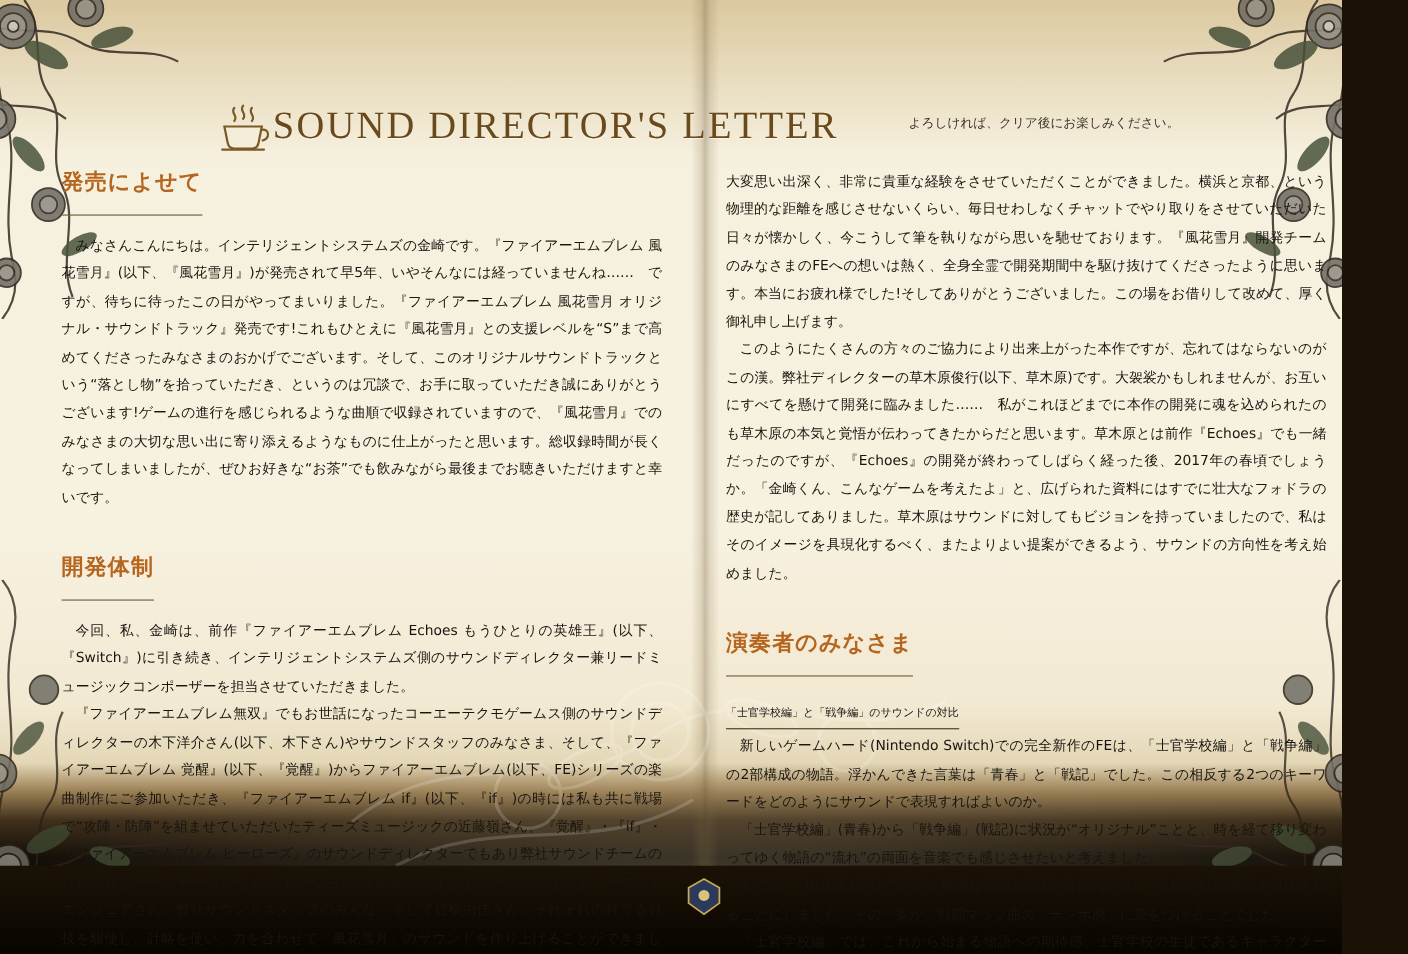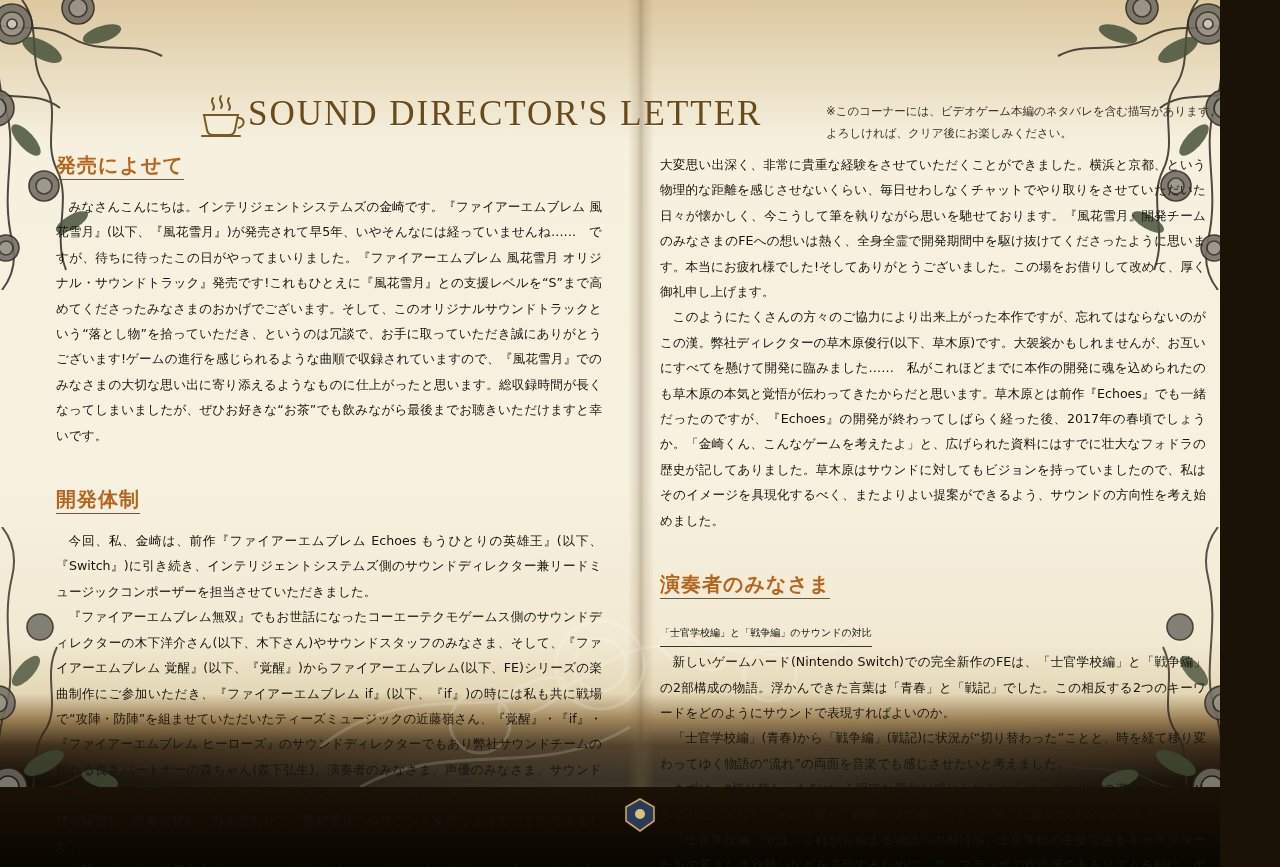--- a/index.html
+++ b/index.html
@@ -135,21 +135,21 @@
   .col-left  { left: 56px; }
   .col-right { left: 660px; }
 
   .sec-head {
     font-family: Liberation Mono, monospace;
     font-size: 20px;
     font-weight: bold;
     color: #b5651d;
     letter-spacing: 1px;
     margin: 0 0 4px 0;
-    padding-bottom: 0;
+    padding-bottom: 16px;
     border-bottom: 1.5px solid #6d5a3a;
     display: inline-block;
   }
   .sec-head-wrap { margin-bottom: 10px; }
   .sec-head-wrap.spaced { margin-top: 38px; }
 
   p.body {
     margin: 0 0 0 0;
     font-family: "DejaVu Sans", "Liberation Sans", sans-serif;
     font-size: 12.6px;
@@ -306,21 +306,20 @@
         <path d="M17,6 C13,11 21,13 17,18"></path>
         <path d="M25,4 C21,9 29,11 25,16"></path>
         <path d="M33,6 C29,11 37,13 33,18"></path>
       </g>
       <path d="M8,23 L42,23 L39,38 C38.4,41 36,43 33,43 L17,43 C14,43 11.6,41 11,38 Z" fill="#f4edda" stroke="#7a5a25" stroke-width="2"></path>
       <path d="M42,26 C49,25 50,34 42,36" fill="none" stroke="#7a5a25" stroke-width="2"></path>
       <path d="M6,44 L44,44" stroke="#7a5a25" stroke-width="2" stroke-linecap="round"></path>
     </svg>
     <div class="title">SOUND DIRECTOR'S LETTER</div>
     <div class="notice">
-      <div>※このコーナーには、ビデオゲーム本編のネタバレを含む描写があります。</div>
       <div>よろしければ、クリア後にお楽しみください。</div>
     </div>
   </div>
 
   <div class="col col-left">
 
     <div class="sec-head-wrap">
       <div class="sec-head">発売によせて</div>
     </div>
     <p class="body indent">みなさんこんにちは。インテリジェントシステムズの金崎です。『ファイアーエムブレム 風花雪月』(以下、『風花雪月』)が発売されて早5年、いやそんなには経っていませんね……　ですが、待ちに待ったこの日がやってまいりました。『ファイアーエムブレム 風花雪月 オリジナル・サウンドトラック』発売です!これもひとえに『風花雪月』との支援レベルを“S”まで高めてくださったみなさまのおかげでございます。そして、このオリジナルサウンドトラックという“落とし物”を拾っていただき、というのは冗談で、お手に取っていただき誠にありがとうございます!ゲームの進行を感じられるような曲順で収録されていますので、『風花雪月』でのみなさまの大切な思い出に寄り添えるようなものに仕上がったと思います。総収録時間が長くなってしまいましたが、ぜひお好きな“お茶”でも飲みながら最後までお聴きいただけますと幸いです。</p>
@@ -337,18 +336,18 @@
     <p class="body">大変思い出深く、非常に貴重な経験をさせていただくことができました。横浜と京都、という物理的な距離を感じさせないくらい、毎日せわしなくチャットでやり取りをさせていただいた日々が懐かしく、今こうして筆を執りながら思いを馳せております。『風花雪月』開発チームのみなさまのFEへの想いは熱く、全身全霊で開発期間中を駆け抜けてくださったように思います。本当にお疲れ様でした!そしてありがとうございました。この場をお借りして改めて、厚く御礼申し上げます。</p>
     <p class="body indent">このようにたくさんの方々のご協力により出来上がった本作ですが、忘れてはならないのがこの漢。弊社ディレクターの草木原俊行(以下、草木原)です。大袈裟かもしれませんが、お互いにすべてを懸けて開発に臨みました……　私がこれほどまでに本作の開発に魂を込められたのも草木原の本気と覚悟が伝わってきたからだと思います。草木原とは前作『Echoes』でも一緒だったのですが、『Echoes』の開発が終わってしばらく経った後、2017年の春頃でしょうか。「金崎くん、こんなゲームを考えたよ」と、広げられた資料にはすでに壮大なフォドラの歴史が記してありました。草木原はサウンドに対してもビジョンを持っていましたので、私はそのイメージを具現化するべく、またよりよい提案ができるよう、サウンドの方向性を考え始めました。</p>
 
     <div class="sec-head-wrap spaced">
       <div class="sec-head">演奏者のみなさま</div>
     </div>
 
     <div class="subhead">「士官学校編」と「戦争編」のサウンドの対比</div>
 
     <p class="body indent">新しいゲームハード(Nintendo Switch)での完全新作のFEは、「士官学校編」と「戦争編」の2部構成の物語。浮かんできた言葉は「青春」と「戦記」でした。この相反する2つのキーワードをどのようにサウンドで表現すればよいのか。</p>
-    <p class="body indent">「士官学校編」(青春)から「戦争編」(戦記)に状況が“切り替わった”ことと、時を経て移り変わってゆく物語の“流れ”の両面を音楽でも感じさせたいと考えました。</p>
+    <p class="body indent">「士官学校編」(青春)から「戦争編」(戦記)に状況が“オリジナル”ことと、時を経て移り変わってゆく物語の“流れ”の両面を音楽でも感じさせたいと考えました。</p>
     <p class="body indent">まずは、“切り替わった”という明確な変化が感じられるように、それぞれの楽曲を対比させることにしました。その一案が、戦闘マップ曲の「テンポ感」に差をつけることでした。</p>
     <p class="body indent">「士官学校編」では、これから始まる物語への期待感、士官学校の生徒であるキャラクターたちの若々しさや勢いなどを表現するために、アップテンポで疾走感のあるリズムを軸に、ポップス的な軽やかな音使いやアルペジオ刻みなどの動きのあるフレーズを散りばめました。(例:【フォドラの暁風(Disc1-05)】、【天穿く流星(Disc2-18)】など)</p>
   </div>
 
 </div>
 
 </body></html>

